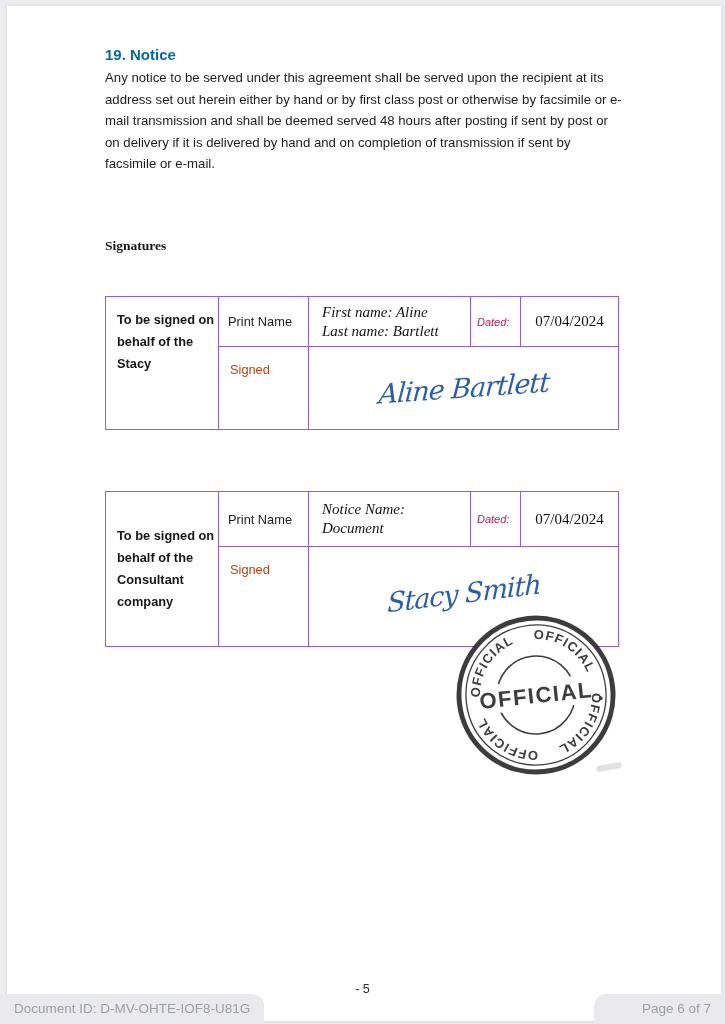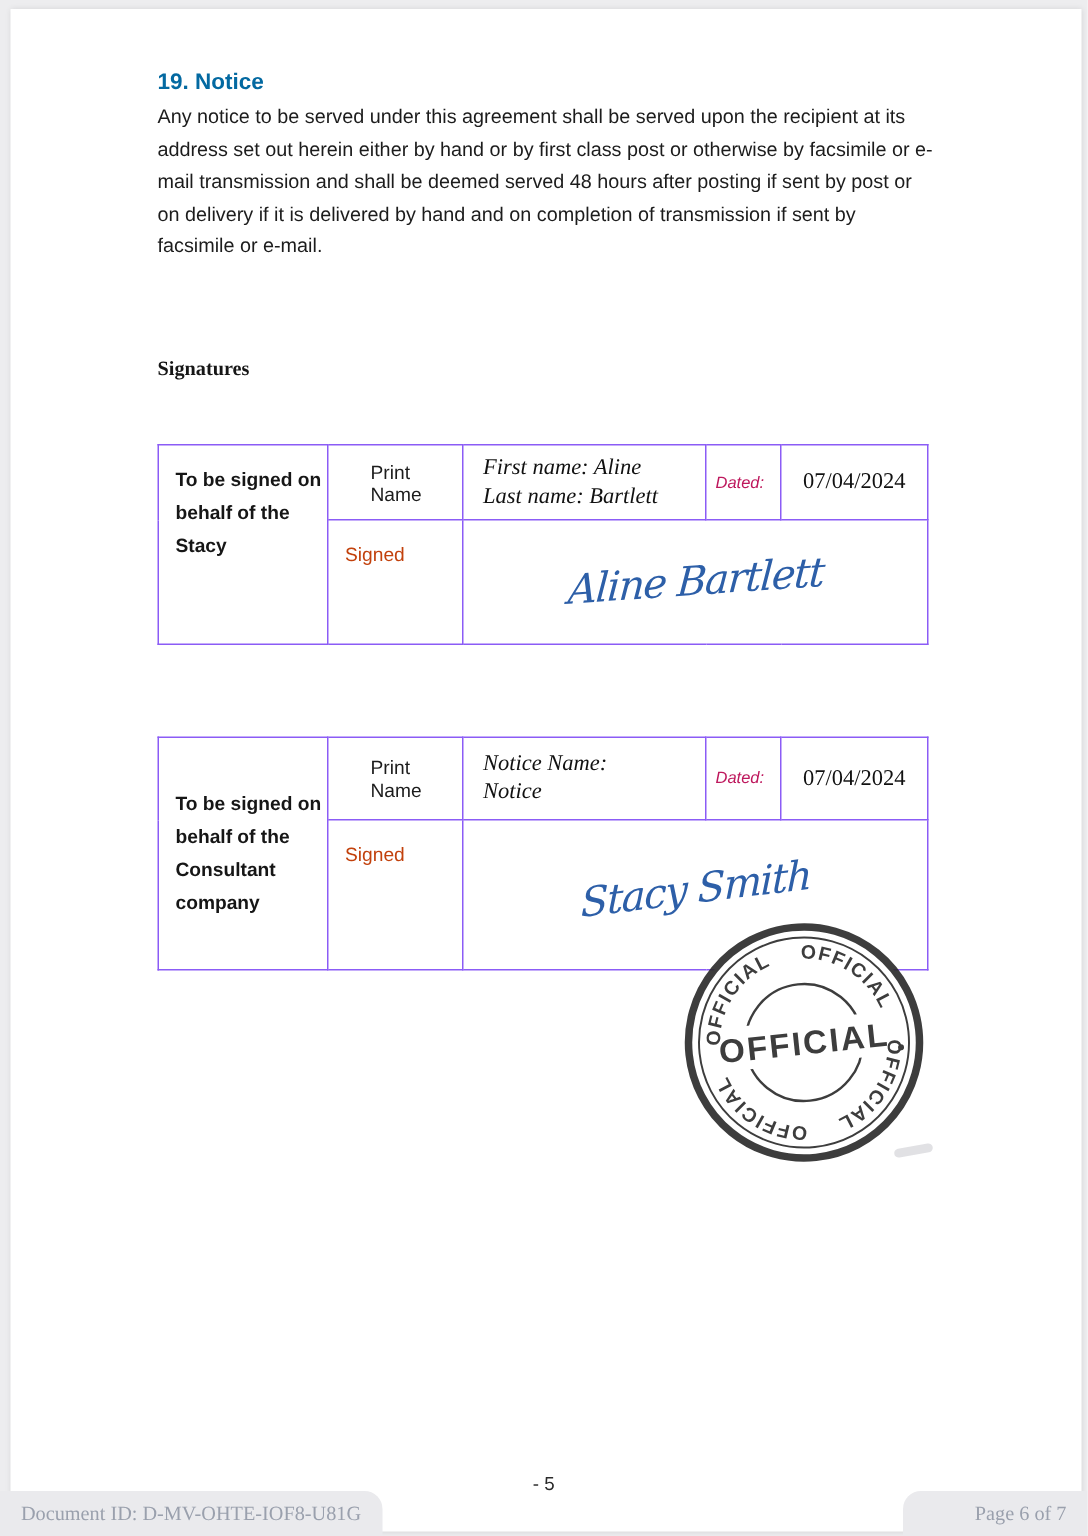--- a/index.html
+++ b/index.html
@@ -44,21 +44,21 @@
   #table-client { top: 296px; }
   #table-consultant { top: 491px; }
 
   td.party {
     font-size: 12.8px; font-weight: bold; color: #161616;
     line-height: 22px; padding-left: 11px;
   }
   #table-client td.party { vertical-align: top; padding-top: 12px; }
   #table-consultant td.party { vertical-align: middle; }
 
-  td.label { font-size: 12.8px; color: #1c1c1c; padding-left: 28px; vertical-align: middle; }
+  td.label { font-size: 12.8px; color: #1c1c1c; padding-left: 9px; vertical-align: middle; }
   td.signed-label { font-size: 12.8px; color: #c2410c; padding: 15px 0 0 11px; vertical-align: top; }
 
   td.value {
     font-family: "Liberation Serif", serif;
     font-size: 15px; color: #111; vertical-align: middle;
     padding-left: 13px; line-height: 19px; font-style: italic;
   }
   td.dated { font-size: 11px; color: #be185d; padding-left: 6px; vertical-align: middle; font-style: italic; }
   td.dateval {
     font-family: "Liberation Serif", serif;
@@ -87,21 +87,21 @@
     transform: rotate(-10deg); z-index: 2;
   }
 
   .page-number {
     position: absolute; left: 0; top: 982px; width: 725px;
     text-align: center; font-size: 12.5px; color: #2a2a2a;
   }
 
   .badge {
     position: absolute; bottom: 0; height: 30px; line-height: 29px;
-    padding: 0 14px; font-size: 13.5px; z-index: 4; font-family: Liberation Serif, serif;
+    padding: 0 14px; font-size: 13.5px; z-index: 4;
   }
   .badge-left  { left: 0;  border-top-right-radius: 12px; }
   .badge-right { right: 0; border-top-left-radius: 12px; }
 </style>
 </head>
 <body>
 
 <div class="root">
   <div class="sheet"></div>
 
@@ -157,21 +157,21 @@
           <tr style="height:55px">
         <td class="party" rowspan="2">
           <div>To be signed on</div>
           <div>behalf of the</div>
           <div>Consultant</div>
           <div>company</div>
         </td>
         <td class="label">Print Name</td>
         <td class="value">
           <div>Notice Name:</div>
-          <div>Notice</div>
+          <div>Document</div>
         </td>
         <td class="dated">Dated:</td>
         <td class="dateval">07/04/2024</td>
       </tr>
       <tr style="height:100px">
         <td class="signed-label">Signed</td>
         <td class="sigcell" colspan="3">
           <span class="signature" id="sig-consultant" style="color: rgb(45, 95, 168);">Stacy Smith</span>
         </td>
       </tr>

